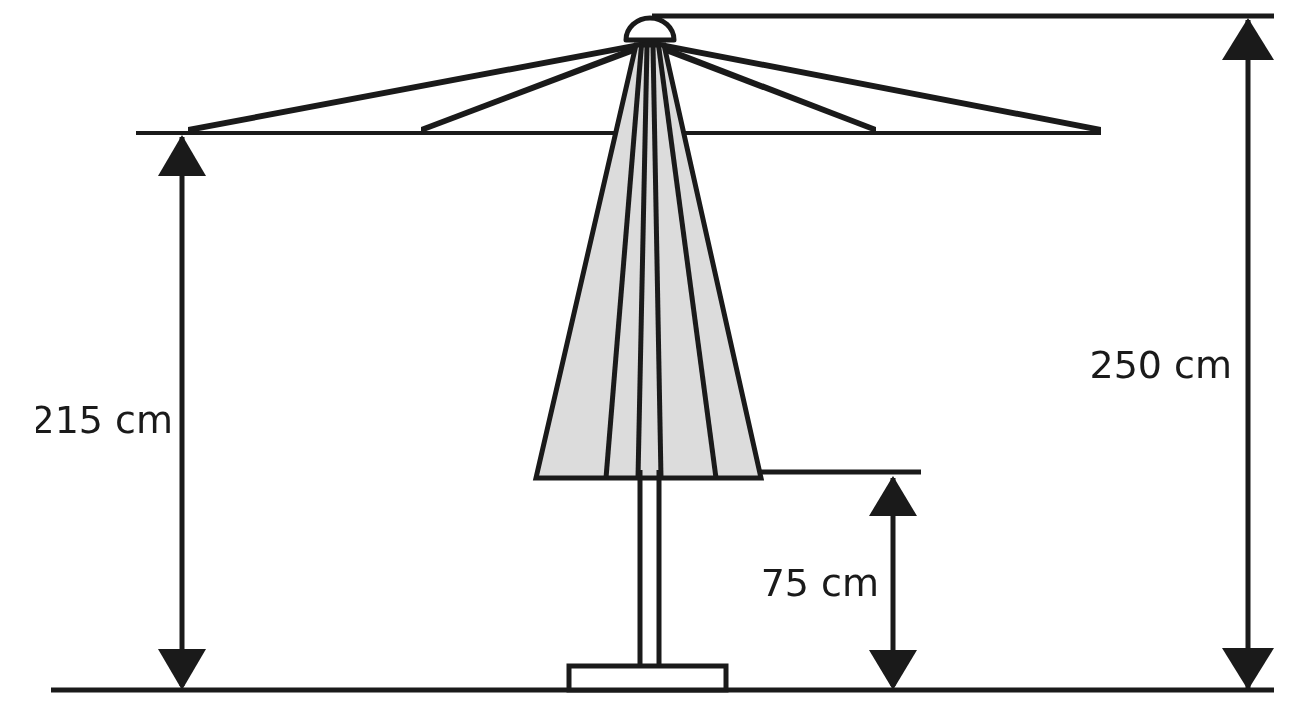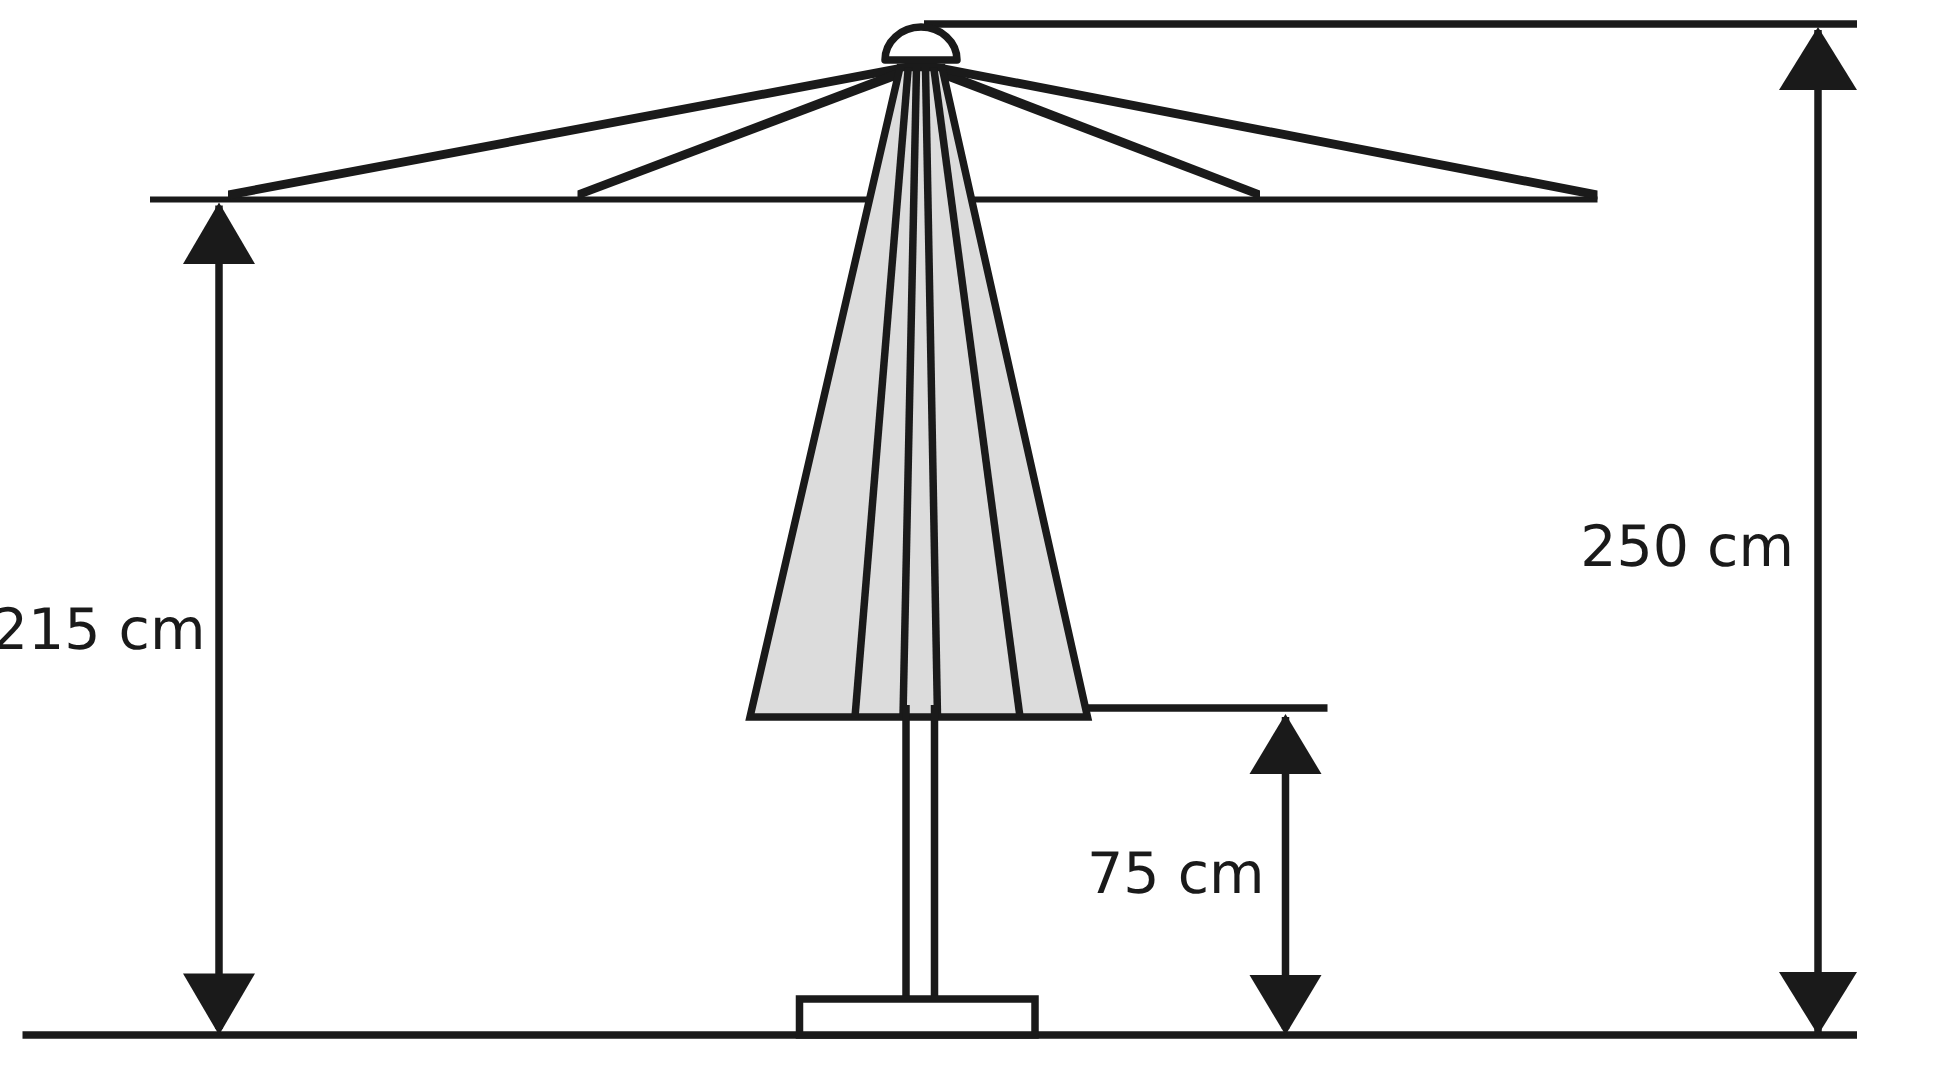--- a/index.html
+++ b/index.html
@@ -11,20 +11,21 @@
     width: 1300px;
     height: 712px;
     font-family: "DejaVu Sans", sans-serif;
     overflow: hidden;
   }
   #figure-root {
     position: relative;
     width: 1092px;
     height: 712px;
     background: #ffffff;
+    padding-left: 36px;
   }
   svg.drawing {
     display: block;
     width: 1300px;
     height: 712px;
   }
   .dim-label {
     font-family: "DejaVu Sans", sans-serif;
     font-size: 38px;
     fill: #1a1a1a;

